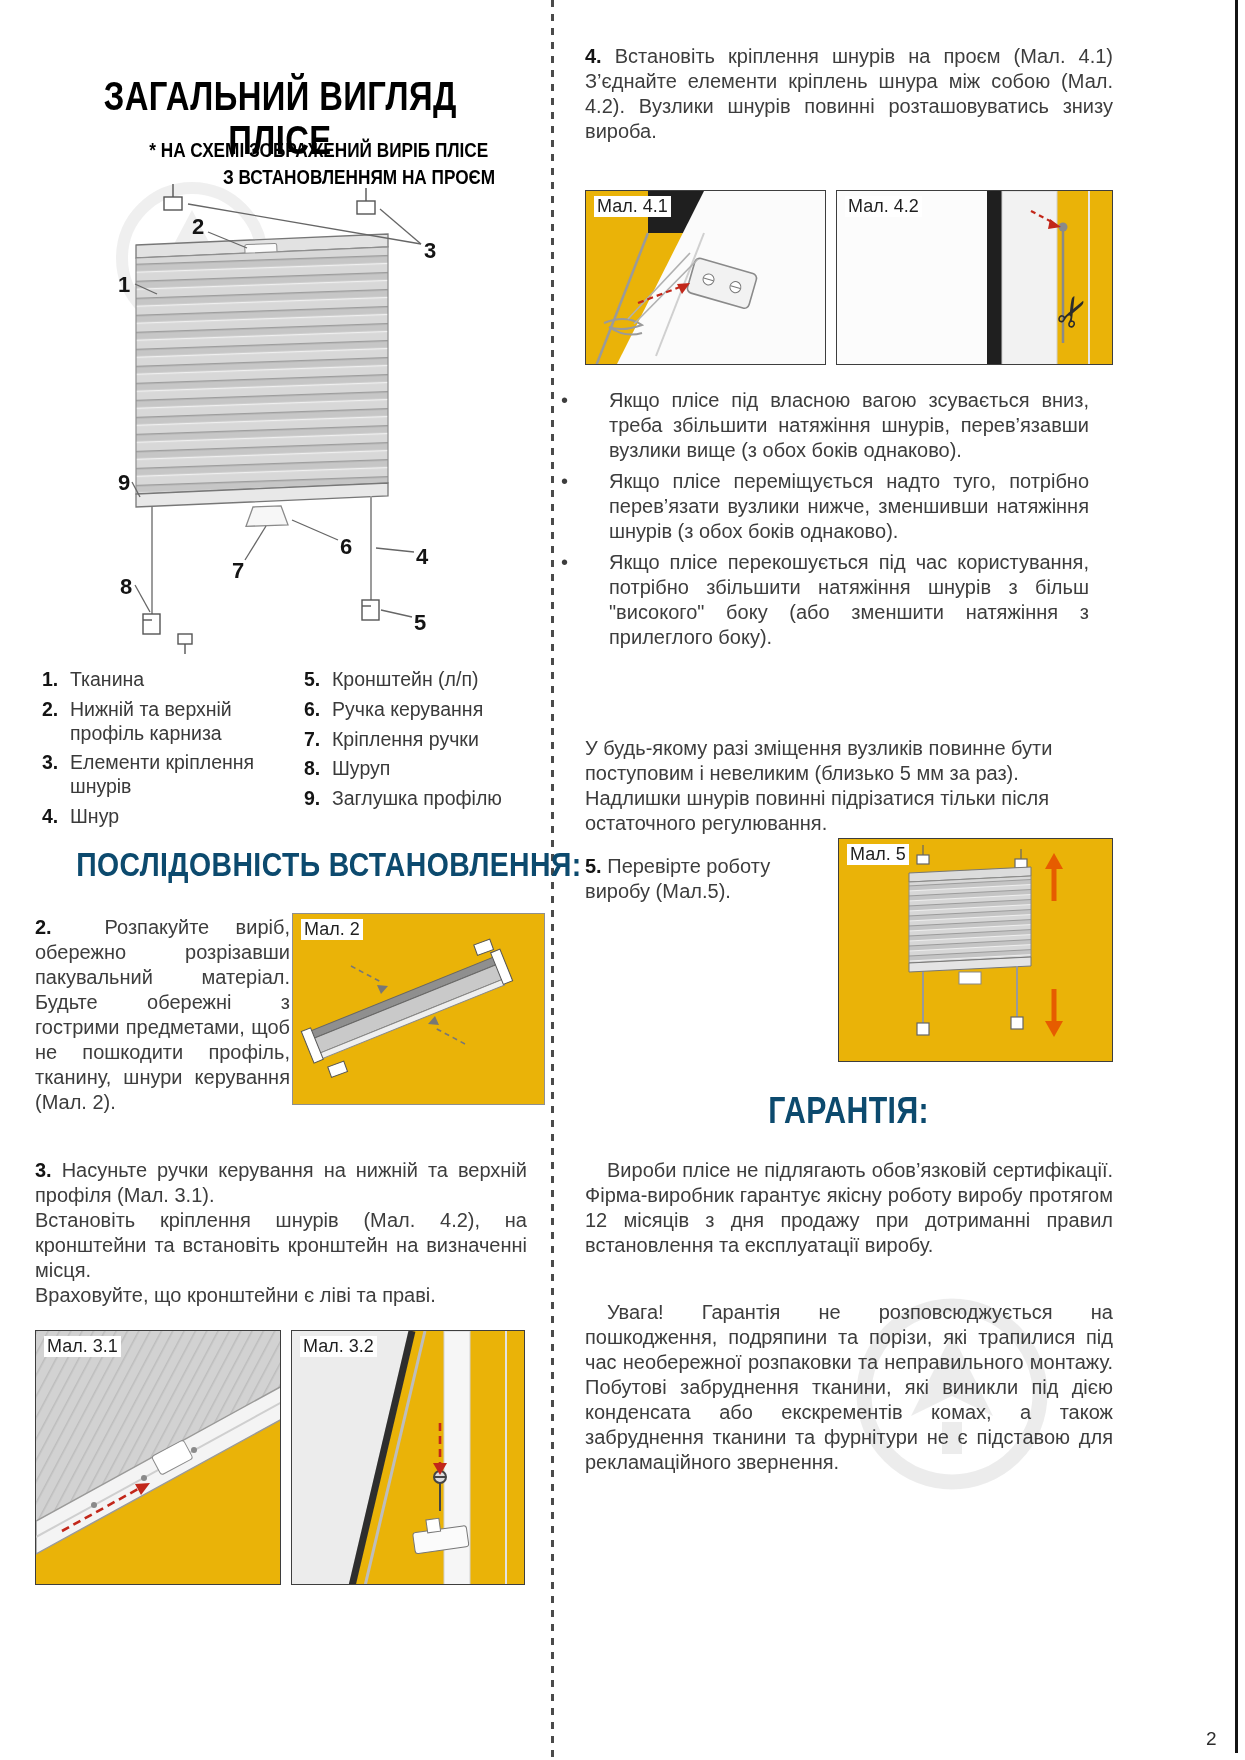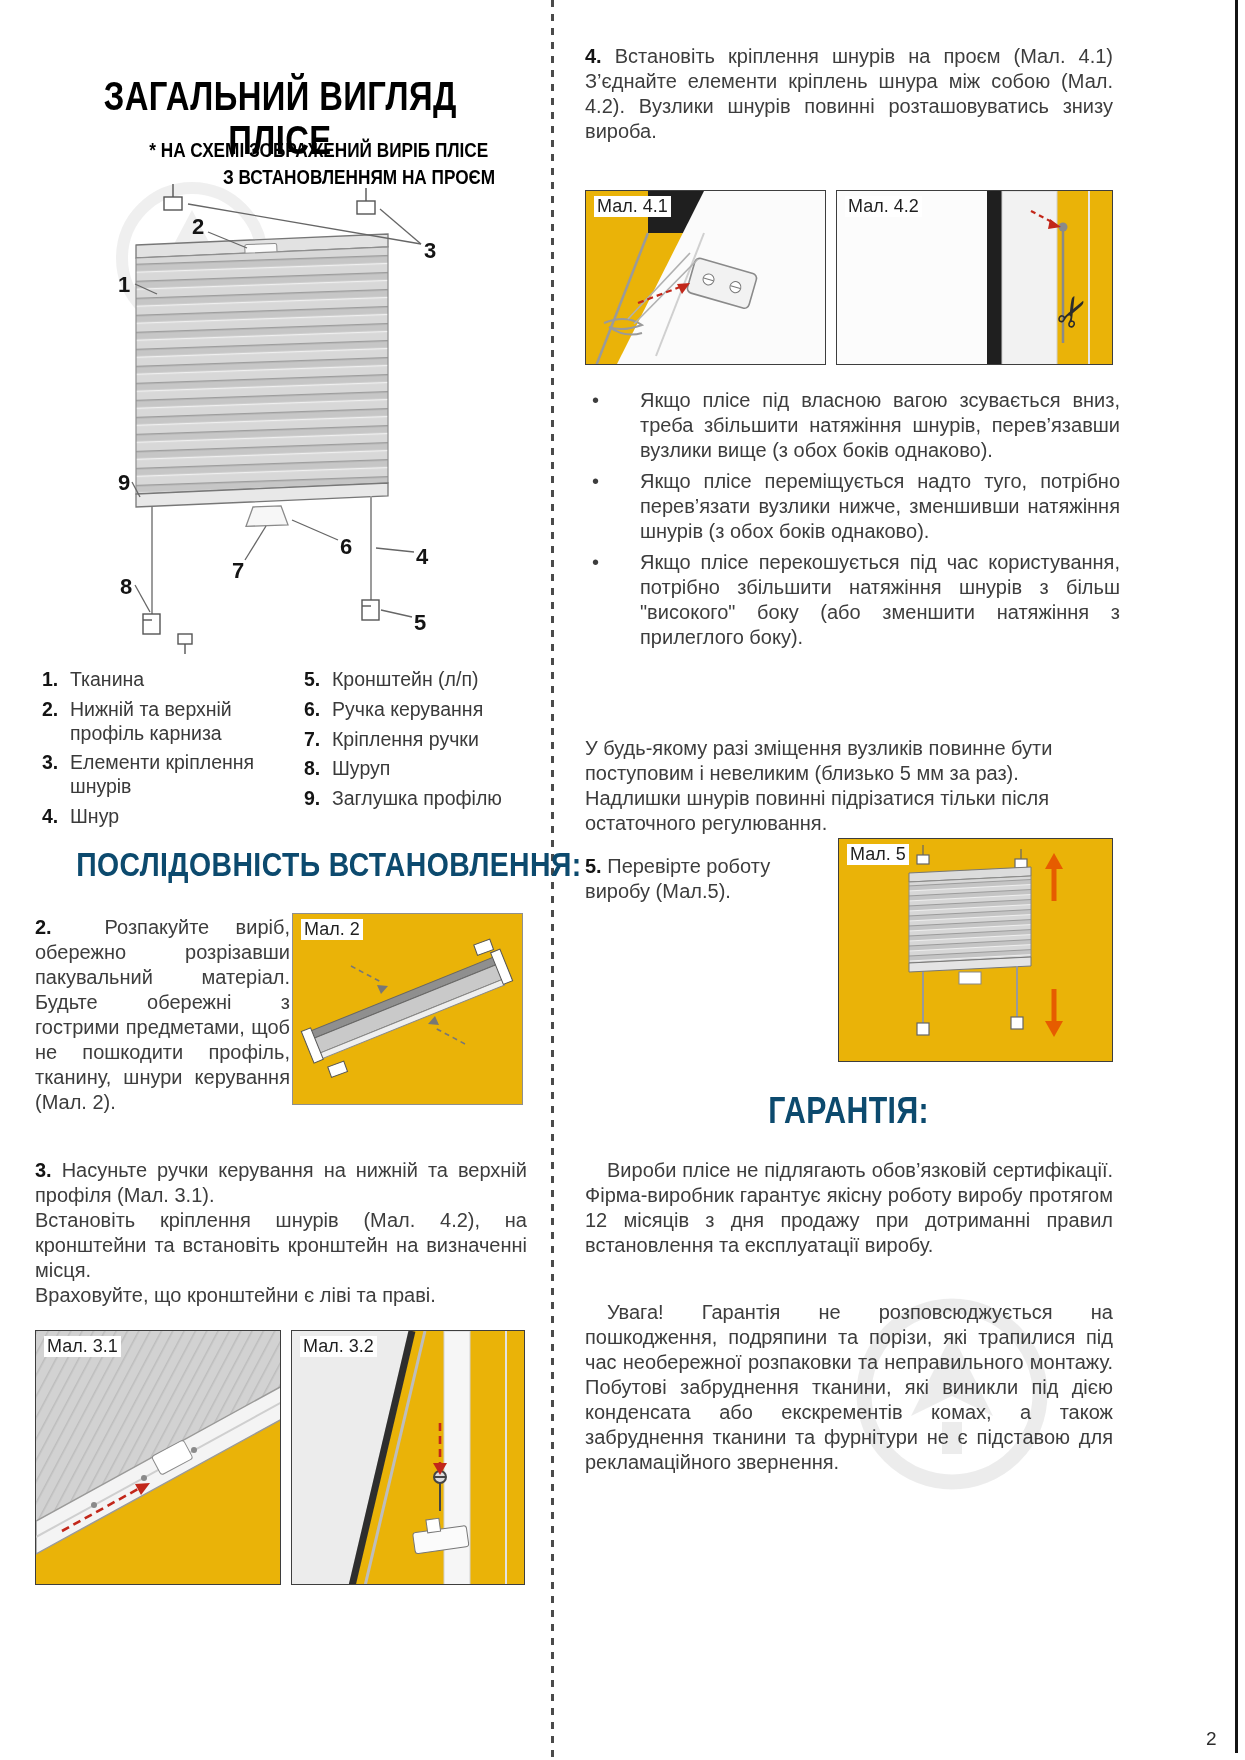--- a/index.html
+++ b/index.html
@@ -167,21 +167,21 @@
 
   <div class="abs sec-title" style="left:35px; top:846px; width:490px;">
     <span class="cond" style="transform:scaleX(0.86);">ПОСЛІДОВНІСТЬ ВСТАНОВЛЕННЯ:</span>
   </div>
 
   <div class="abs txt" style="left:35px; top:915px; width:255px;">
     <p><span class="bnum">2.</span>&nbsp;
        <span>Розпакуйте виріб, обережно розрізавши пакувальний матеріал. Будьте обережні з гострими предметами, щоб не пошкодити профіль, тканину, шнури керування (Мал. 2).</span></p>
   </div>
 
-  <div class="fig fig--light" style="left:292px; top:913px; width:231px; height:192px;text-decoration:underline;">
+  <div class="fig fig--light" style="left:292px; top:913px; width:253px; height:192px;text-decoration:underline;">
     <div class="fig-label">Мал. 2</div>
     <svg width="231" height="192" viewBox="0 0 231 192">
       <g transform="rotate(-22 115 96)">
         <rect x="16" y="79" width="198" height="8" fill="#8f8f8f" stroke="#666"></rect>
         <rect x="16" y="87" width="198" height="16" fill="#c9c9c9" stroke="#666"></rect>
         <rect x="16" y="103" width="198" height="6" fill="#efefef" stroke="#888"></rect>
         <rect x="8" y="76" width="10" height="34" fill="#fff" stroke="#555"></rect>
         <rect x="213" y="74" width="10" height="34" fill="#fff" stroke="#555"></rect>
       </g>
       <rect x="182" y="28" width="17" height="11" fill="#fff" stroke="#555" transform="rotate(-20 190 33)"></rect>
@@ -280,21 +280,21 @@
       <rect x="165" y="0" width="55" height="175" fill="#f2f2f2" stroke="#d0d0d0"></rect>
       <line x1="252" y1="0" x2="252" y2="175" stroke="#e6e6e6" stroke-width="2"></line>
       <line x1="226" y1="36" x2="226" y2="152" stroke="#8a8a8a" stroke-width="2.5"></line>
       <circle cx="226" cy="36" r="4.5" fill="#8a8a8a"></circle>
       <line x1="194" y1="20" x2="215" y2="31" stroke="#c2271a" stroke-width="2.2" stroke-dasharray="5 4"></line>
       <path d="M224 36 l-11 -8 l-2 10 Z" fill="#c2271a"></path>
       <text x="240" y="142" font-size="40" fill="#2b2b2b" transform="rotate(-62 240 142)">✂</text>
     </svg>
   </div>
 
-  <div class="abs bullets txt" style="left:592px; top:388px; width:528px;">
+  <div class="abs bullets txt" style="left:561px; top:388px; width:528px;">
     <div class="bullet-row">
       <div class="bullet-dot"></div>
       <div class="bullet-text">Якщо плісе під власною вагою зсувається вниз, треба збільшити натяжіння шнурів, перев’язавши вузлики вище (з обох боків однаково).</div>
     </div>
     <div class="bullet-row">
       <div class="bullet-dot"></div>
       <div class="bullet-text">Якщо плісе переміщується надто туго, потрібно перев’язати вузлики нижче, зменшивши натяжіння шнурів (з обох боків однаково).</div>
     </div>
     <div class="bullet-row">
       <div class="bullet-dot"></div>

